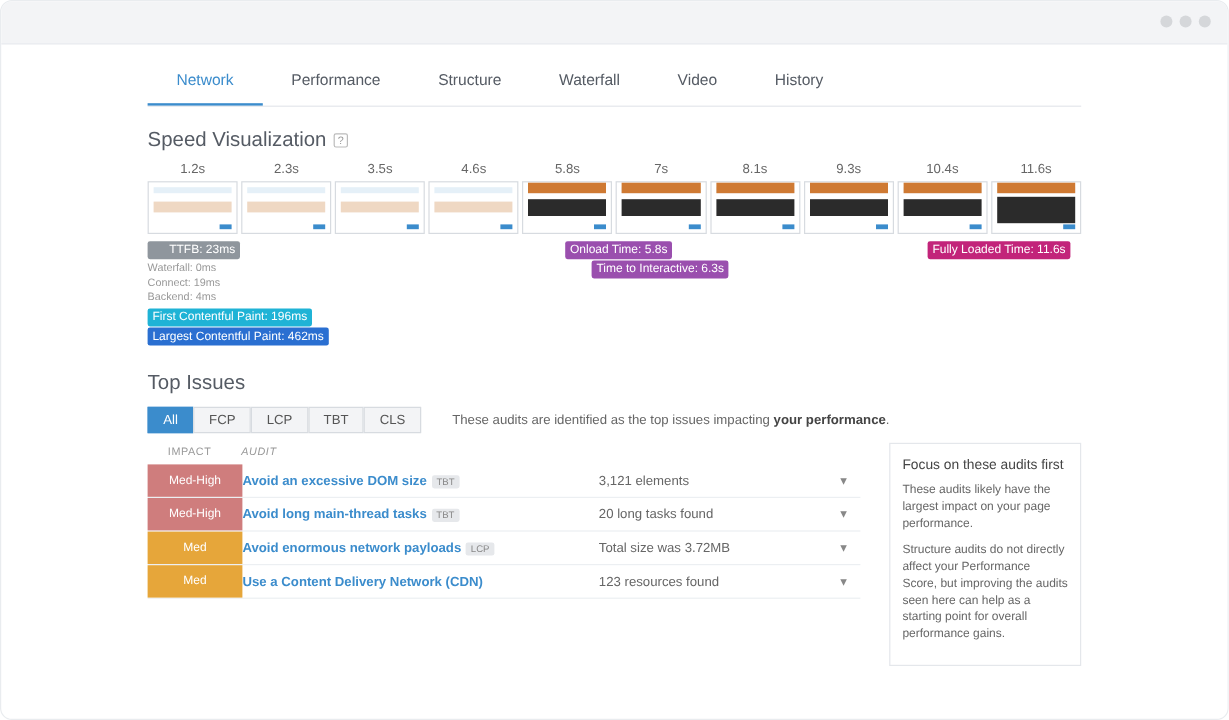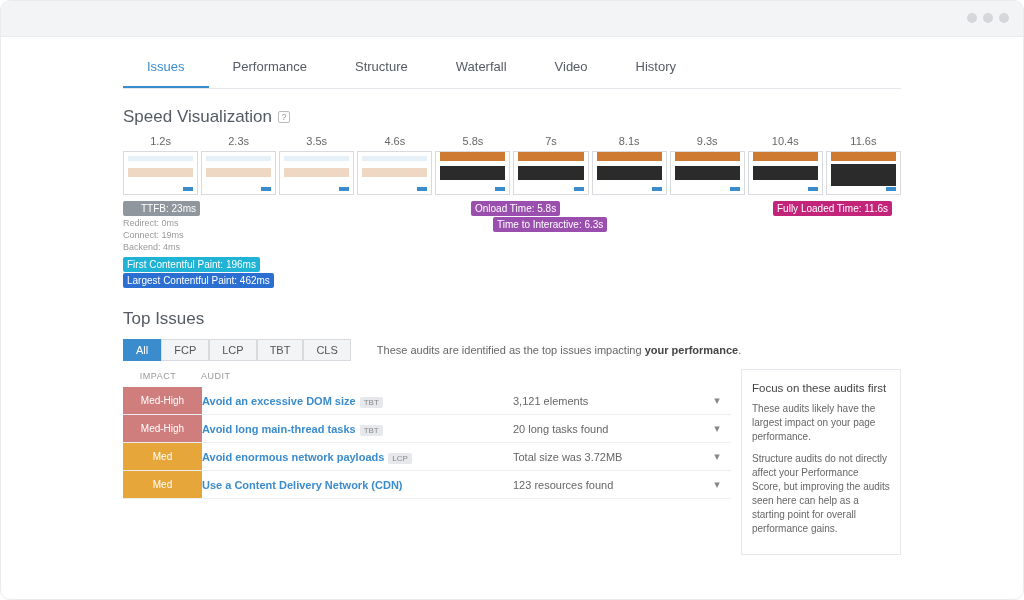--- a/index.html
+++ b/index.html
@@ -42,29 +42,29 @@
   .marker.magenta { background: #c2247a; }
   .sub-grey { font-size: 9px; color: #999; position:absolute; line-height:12px; }
 
   
   .filter-row { display: flex; align-items: center; gap: 16px; margin: 10px 0 8px 0; }
   .filter-btn { padding: 4px 12px; border: 1px solid #d7dbe0; background: #f3f4f6; color: #555; font-size: 11px; cursor: pointer; }
   .filter-btn.active { background: #3b8ccc; color: #fff; border-color: #3b8ccc; }
   .filter-note { font-size: 11px; color: #666; margin-left: 10px; }
   .filter-note strong { color: #444; }
 
-  .issues-layout { display: flex; gap: 10px; }
+  .issues-layout { display: flex; gap: 24px; }
   .issues-col { flex: 1; }
   .aside { width: 160px; border: 1px solid #e4e7eb; padding: 10px; font-size: 10px; color: #666; line-height: 1.4; }
   .aside .aside-title { font-size: 11.5px; color: #444; margin-bottom: 6px; }
   .aside p { margin-bottom: 8px; }
 
   .issues-head { display: flex; font-size: 9px; color: #999; letter-spacing: 0.5px; text-transform: uppercase; padding: 2px 0 6px 0; }
   .h-impact { width: 70px; text-align:center; }
-  .h-audit { flex: 1; padding-left: 8px; }
+  .h-audit { flex: 1; padding-left: 8px; font-style: italic; }
 
   .issue-row { display: flex; align-items: center; border-bottom: 1px solid #eceff2; height: 28px; font-size: 11px; }
   .impact { width: 79px; text-align: center; color: #fff; padding: 6px 0; font-size: 10px; align-self: stretch; display:flex; align-items:center; justify-content:center; }
   .impact.medhigh { background: #cf7d7d; }
   .impact.med { background: #e6a63a; }
   .audit { flex: 1; color: #3b8ccc; font-weight: 600; }
   .tag { font-size: 8px; background: #e6e8eb; color: #888; padding: 1px 4px; border-radius: 2px; margin-left: 4px; font-weight:400; }
   .value { width: 190px; color: #666; }
   .chev { width: 28px; text-align: center; color: #888; }
 </style>
@@ -76,21 +76,21 @@
     <div class="title-dots">
       <span></span>
       <span></span>
       <span></span>
     </div>
   </div>
 
   <div class="content">
 
     <div class="tab-row" id="tab-row">
-        <div class="tab active">Issues</div>
+        <div class="tab active">Network</div>
         <div class="tab">Performance</div>
         <div class="tab">Structure</div>
         <div class="tab">Waterfall</div>
         <div class="tab">Video</div>
         <div class="tab">History</div>
       </div>
 
     <div class="section-wrap">
       <div class="section-title">
         <span>Speed Visualization</span>
@@ -182,21 +182,21 @@
               <div class="bar-orange"></div>
               <div class="bar-dark"></div>
               <div class="tiny"></div>
             </div>
           </div>
         </div>
 
       <div class="markers-area">
         <span class="marker grey" style="left:0; top:0;padding-left:18px;">TTFB: 23ms</span>
         <div class="sub-grey" style="left:0; top:16px;">
-          <div>Redirect: 0ms</div>
+          <div>Waterfall: 0ms</div>
           <div>Connect: 19ms</div>
           <div>Backend: 4ms</div>
         </div>
         <span class="marker teal" style="left:0; top:56px;">First Contentful Paint: 196ms</span>
         <span class="marker blue" style="left:0; top:72px;">Largest Contentful Paint: 462ms</span>
 
         <span class="marker purple" style="left:348px; top:0;">Onload Time: 5.8s</span>
         <span class="marker purple" style="left:370px; top:16px;">Time to Interactive: 6.3s</span>
         <span class="marker magenta" style="left:650px; top:0;">Fully Loaded Time: 11.6s</span>
       </div>

